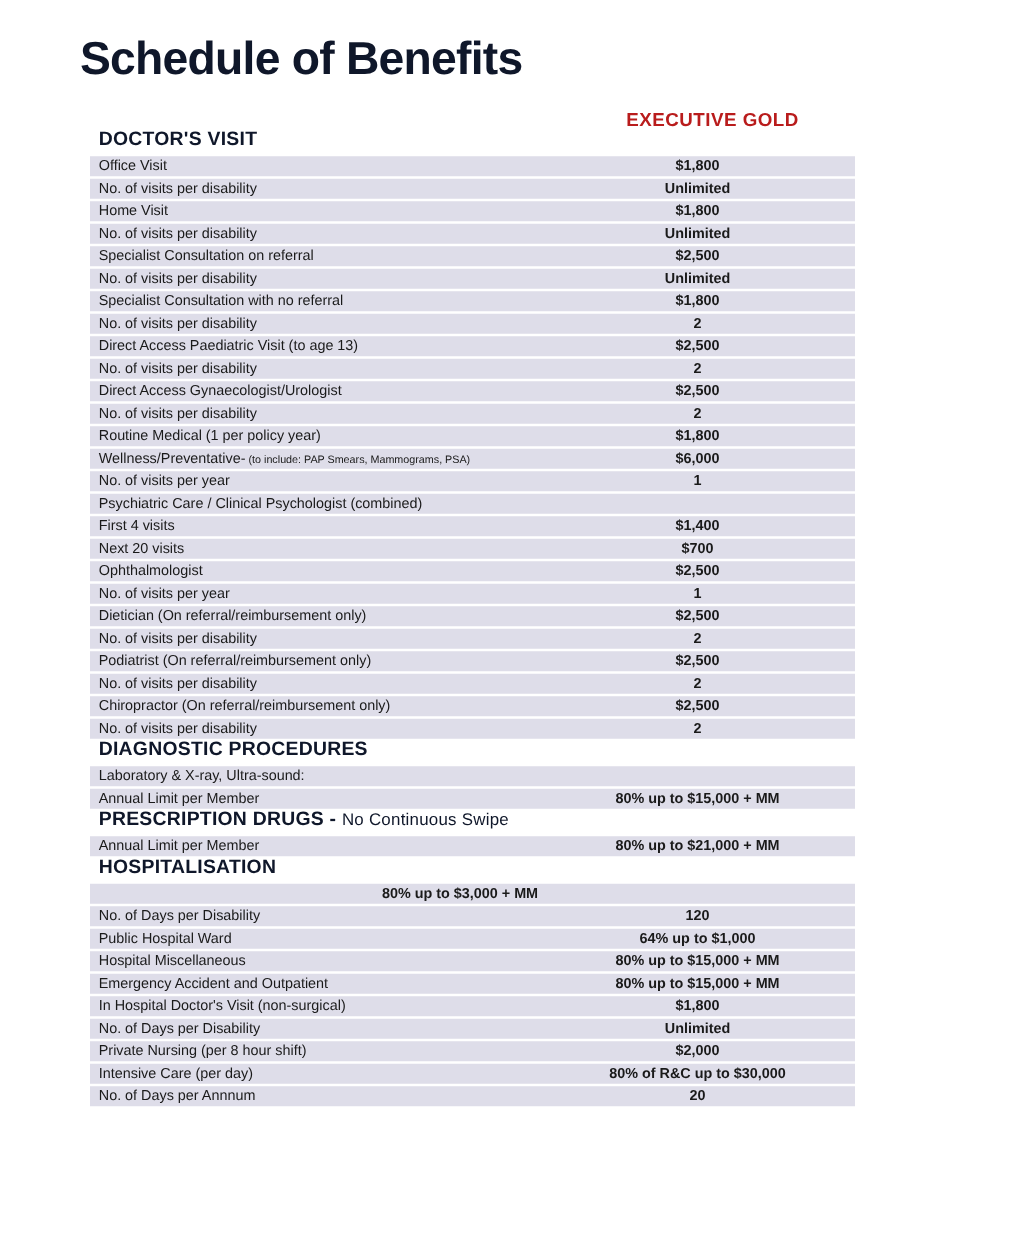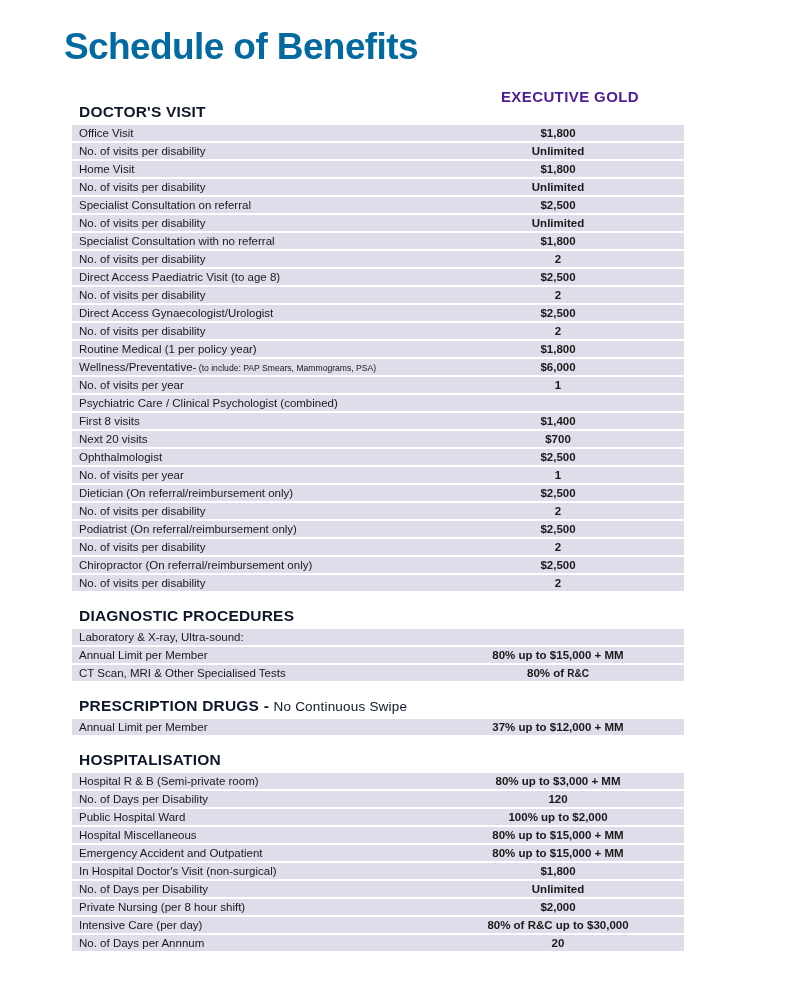--- a/index.html
+++ b/index.html
@@ -19,46 +19,45 @@
     height: 1006px;
     box-sizing: border-box;
     padding: 0;
   }
   .doc-title {
     position: absolute;
     left: 64px;
     top: 26px;
     font-size: 37px;
     font-weight: bold;
-    color: #0369a1;
+    color: #0f172a;
     letter-spacing: -0.6px;
     white-space: nowrap;
   }
   .plan-header {
     position: absolute;
     left: 450px;
     top: 88px;
     width: 240px;
     text-align: center;
     font-size: 15px;
     font-weight: bold;
-    color: #4c1d95;
+    color: #b91c1c;
     letter-spacing: 0.4px;
   }
   .content {
     position: absolute;
     left: 72px;
     top: 103px;
     width: 612px;
   }
   .section {
     margin: 0;
   }
   .section + .section {
-    margin-top: 16px;
   }
   .section-title {
     font-size: 15.5px;
     font-weight: bold;
     color: #0f172a;
     letter-spacing: 0.2px;
     padding-left: 7px;
     margin-bottom: 4px;
     white-space: nowrap;
   }
@@ -148,21 +147,21 @@
           </div>
           <div class="row">
             <div class="row-label"><span>Specialist Consultation with no referral</span></div>
             <div class="row-value"><span>$1,800</span></div>
           </div>
           <div class="row">
             <div class="row-label"><span>No. of visits per disability</span></div>
             <div class="row-value"><span>2</span></div>
           </div>
           <div class="row">
-            <div class="row-label"><span>Direct Access Paediatric Visit (to age 8)</span></div>
+            <div class="row-label"><span>Direct Access Paediatric Visit (to age 13)</span></div>
             <div class="row-value"><span>$2,500</span></div>
           </div>
           <div class="row">
             <div class="row-label"><span>No. of visits per disability</span></div>
             <div class="row-value"><span>2</span></div>
           </div>
           <div class="row">
             <div class="row-label"><span>Direct Access Gynaecologist/Urologist</span></div>
             <div class="row-value"><span>$2,500</span></div>
           </div>
@@ -180,21 +179,21 @@
           </div>
           <div class="row">
             <div class="row-label"><span>No. of visits per year</span></div>
             <div class="row-value"><span>1</span></div>
           </div>
           <div class="row">
             <div class="row-label"><span>Psychiatric Care / Clinical Psychologist (combined)</span></div>
             <div class="row-value"><span></span></div>
           </div>
           <div class="row">
-            <div class="row-label"><span>First 8 visits</span></div>
+            <div class="row-label"><span>First 4 visits</span></div>
             <div class="row-value"><span>$1,400</span></div>
           </div>
           <div class="row">
             <div class="row-label"><span>Next 20 visits</span></div>
             <div class="row-value"><span>$700</span></div>
           </div>
           <div class="row">
             <div class="row-label"><span>Ophthalmologist</span></div>
             <div class="row-value"><span>$2,500</span></div>
           </div>
@@ -232,49 +231,44 @@
         <div class="section-title"><span>DIAGNOSTIC PROCEDURES</span></div>
         <div class="rows">
           <div class="row">
             <div class="row-label"><span>Laboratory &amp; X-ray, Ultra-sound:</span></div>
             <div class="row-value"><span></span></div>
           </div>
           <div class="row">
             <div class="row-label"><span>Annual Limit per Member</span></div>
             <div class="row-value"><span>80% up to $15,000 + MM</span></div>
           </div>
-          <div class="row">
-            <div class="row-label"><span>CT Scan, MRI &amp; Other Specialised Tests</span></div>
-            <div class="row-value"><span>80% of </span><span class="sm">R&amp;C</span></div>
-          </div>
         </div>
       </div>
       <div class="section">
         <div class="section-title"><span>PRESCRIPTION DRUGS - </span><span class="subtitle">No Continuous Swipe</span></div>
         <div class="rows">
           <div class="row">
             <div class="row-label"><span>Annual Limit per Member</span></div>
-            <div class="row-value"><span>37% up to $12,000 + MM</span></div>
+            <div class="row-value"><span>80% up to $21,000 + MM</span></div>
           </div>
         </div>
       </div>
       <div class="section">
         <div class="section-title"><span>HOSPITALISATION</span></div>
         <div class="rows">
           <div class="row">
-            <div class="row-label"><span>Hospital R &amp; B (Semi-private room)</span></div>
             <div class="row-value"><span>80% up to $3,000 + MM</span></div>
           </div>
           <div class="row">
             <div class="row-label"><span>No. of Days per Disability</span></div>
             <div class="row-value"><span>120</span></div>
           </div>
           <div class="row">
             <div class="row-label"><span>Public Hospital Ward</span></div>
-            <div class="row-value"><span>100% up to $2,000</span></div>
+            <div class="row-value"><span>64% up to $1,000</span></div>
           </div>
           <div class="row">
             <div class="row-label"><span>Hospital Miscellaneous</span></div>
             <div class="row-value"><span>80% up to $15,000 + MM</span></div>
           </div>
           <div class="row">
             <div class="row-label"><span>Emergency Accident and Outpatient</span></div>
             <div class="row-value"><span>80% up to $15,000 + MM</span></div>
           </div>
           <div class="row">

